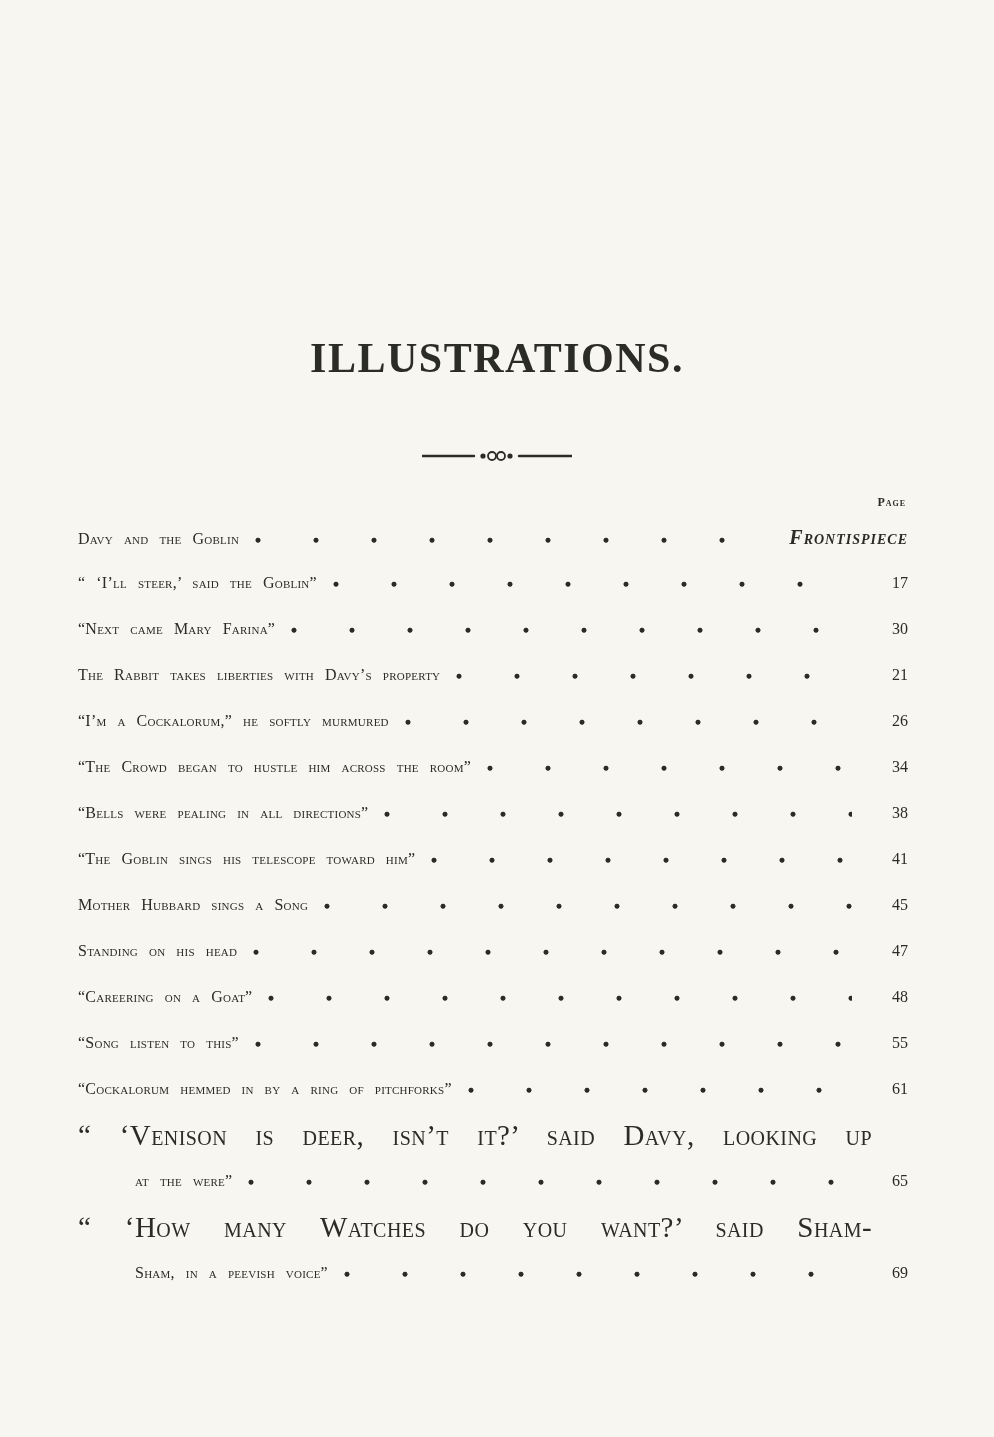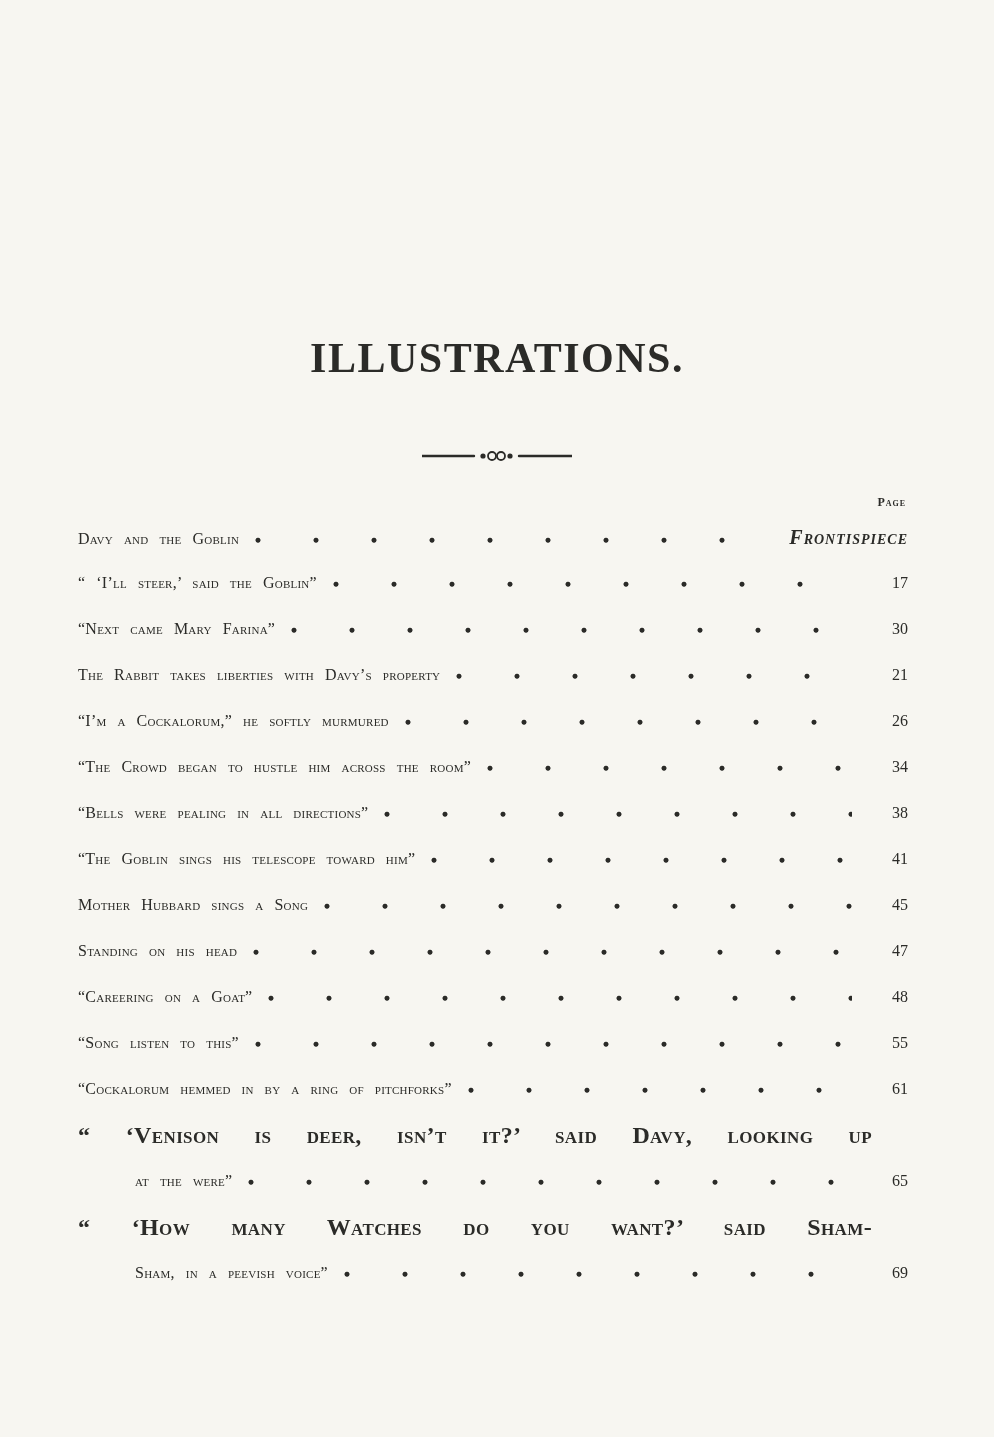--- a/index.html
+++ b/index.html
@@ -62,28 +62,27 @@
     white-space: nowrap;
     flex: 0 0 auto;
   }
   .entry-text.indent {
     padding-left: 57px;
   }
   .justify-line {
     flex: 1 1 auto;
     display: block;
     font-variant: small-caps;
-    font-size: 24px;
+    font-size: 29px;
     line-height: 46px;
     letter-spacing: 0.015em;
     text-align: justify;
     text-align-last: justify;
     margin-right: 36px;
     white-space: normal;
-    font-weight: bold;
   }
   .dots {
     flex: 1 1 auto;
     min-width: 0;
     height: 7px;
     margin: 0 12px 0 16px;
     background-image: radial-gradient(circle at 3px 3.2px, var(--ink, #2b2b28) 2.1px, transparent 2.9px);
     background-size: 58px 7px;
     background-repeat: repeat-x;
     background-position: left bottom;

